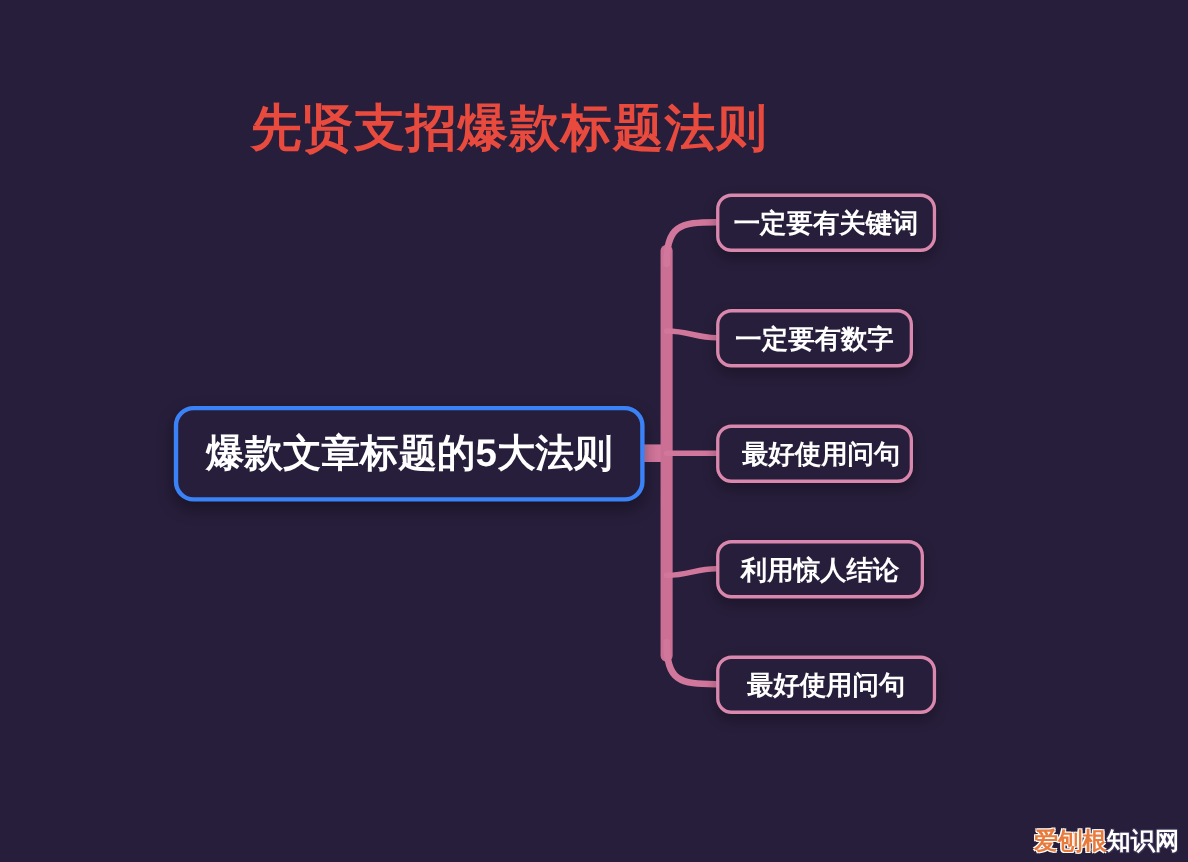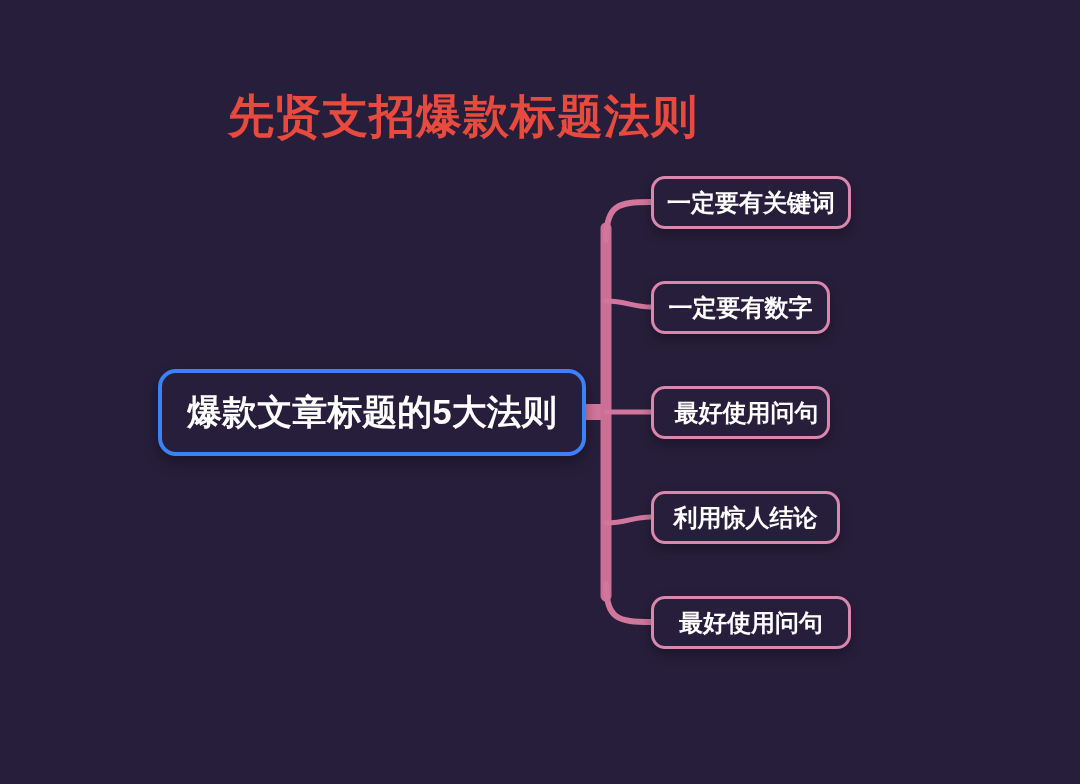--- a/index.html
+++ b/index.html
@@ -131,14 +131,17 @@
   <div class="branch-node b3">
     <span>最好使用问句</span>
   </div>
   <div class="branch-node b4">
     <span>利用惊人结论</span>
   </div>
   <div class="branch-node b5">
     <span>最好使用问句</span>
   </div>
 
+  <div class="watermark">
+    <span class="wm-orange">爱刨根</span><span class="wm-white">知识网</span>
+  </div>
 
 </div>
 
 </body></html>

